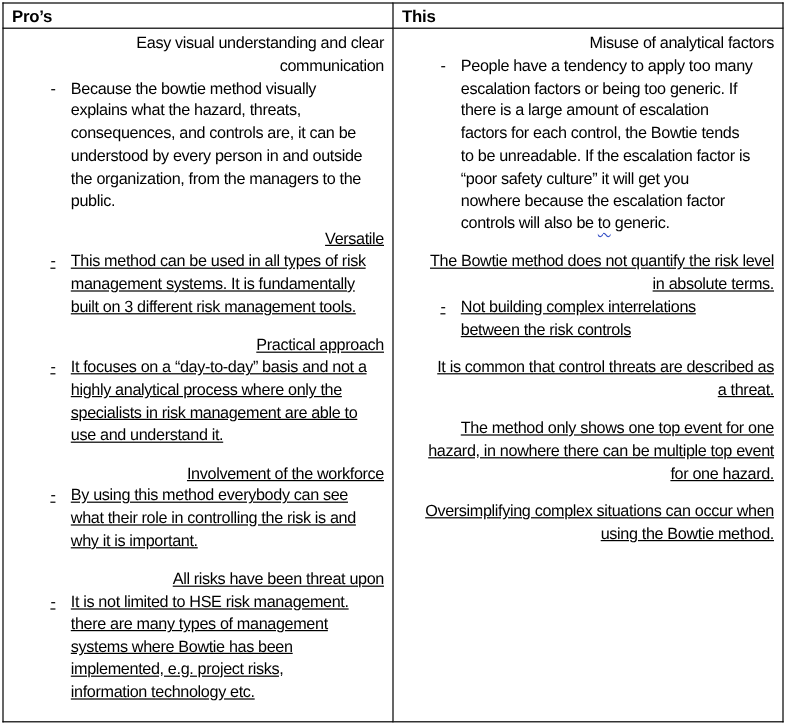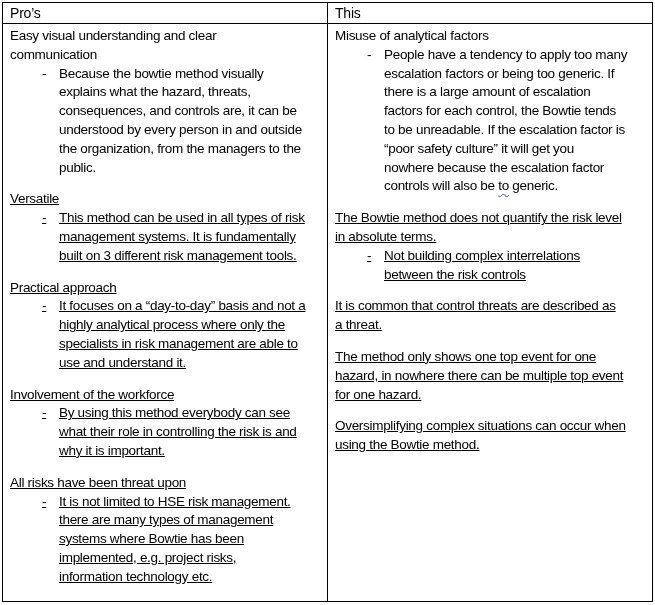--- a/index.html
+++ b/index.html
@@ -21,33 +21,33 @@
   }
   th, td {
     border: 1.5px solid #000000;
     width: 325px;
   }
   th {
     height: 21px;
     text-align: left;
     vertical-align: middle;
     font-size: 14px;
-    font-weight: normal;
+    font-weight: bold;
     letter-spacing: -0.2px;
     padding: 1px 7px 2px 7px;
   }
   td {
     vertical-align: top;
     padding: 3px 7px 4px 7px;
     font-size: 13.5px;
     line-height: 18.8px;
     letter-spacing: -0.3px;
   }
   .section + .section { margin-top: 13px; text-decoration: underline; }
-  .para { white-space: pre-wrap; }
+  .para { white-space: pre-wrap; text-align: right; }
   .bullet { display: flex; }
   .dash { flex: 0 0 17px; margin-left: 32px; }
   .btext { flex: 1 1 auto; white-space: pre-wrap; }
   .squiggle {
     text-decoration-line: underline;
     text-decoration-style: wavy;
     text-decoration-thickness: 1px;
     text-underline-offset: 3px;
     text-decoration-skip-ink: none;
   }

